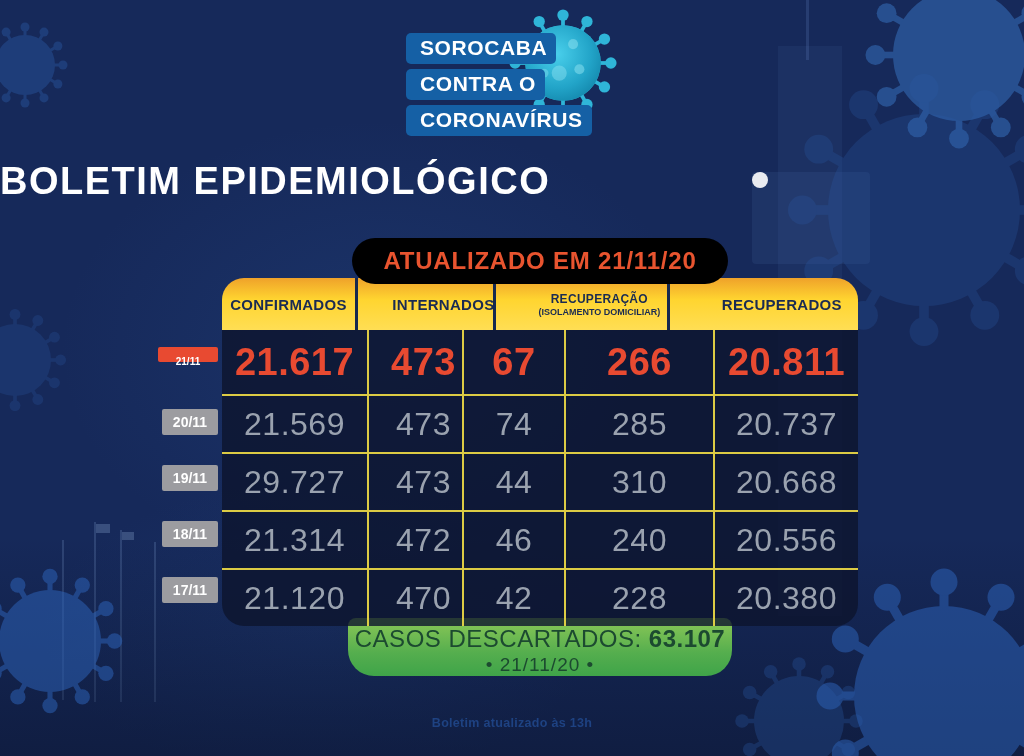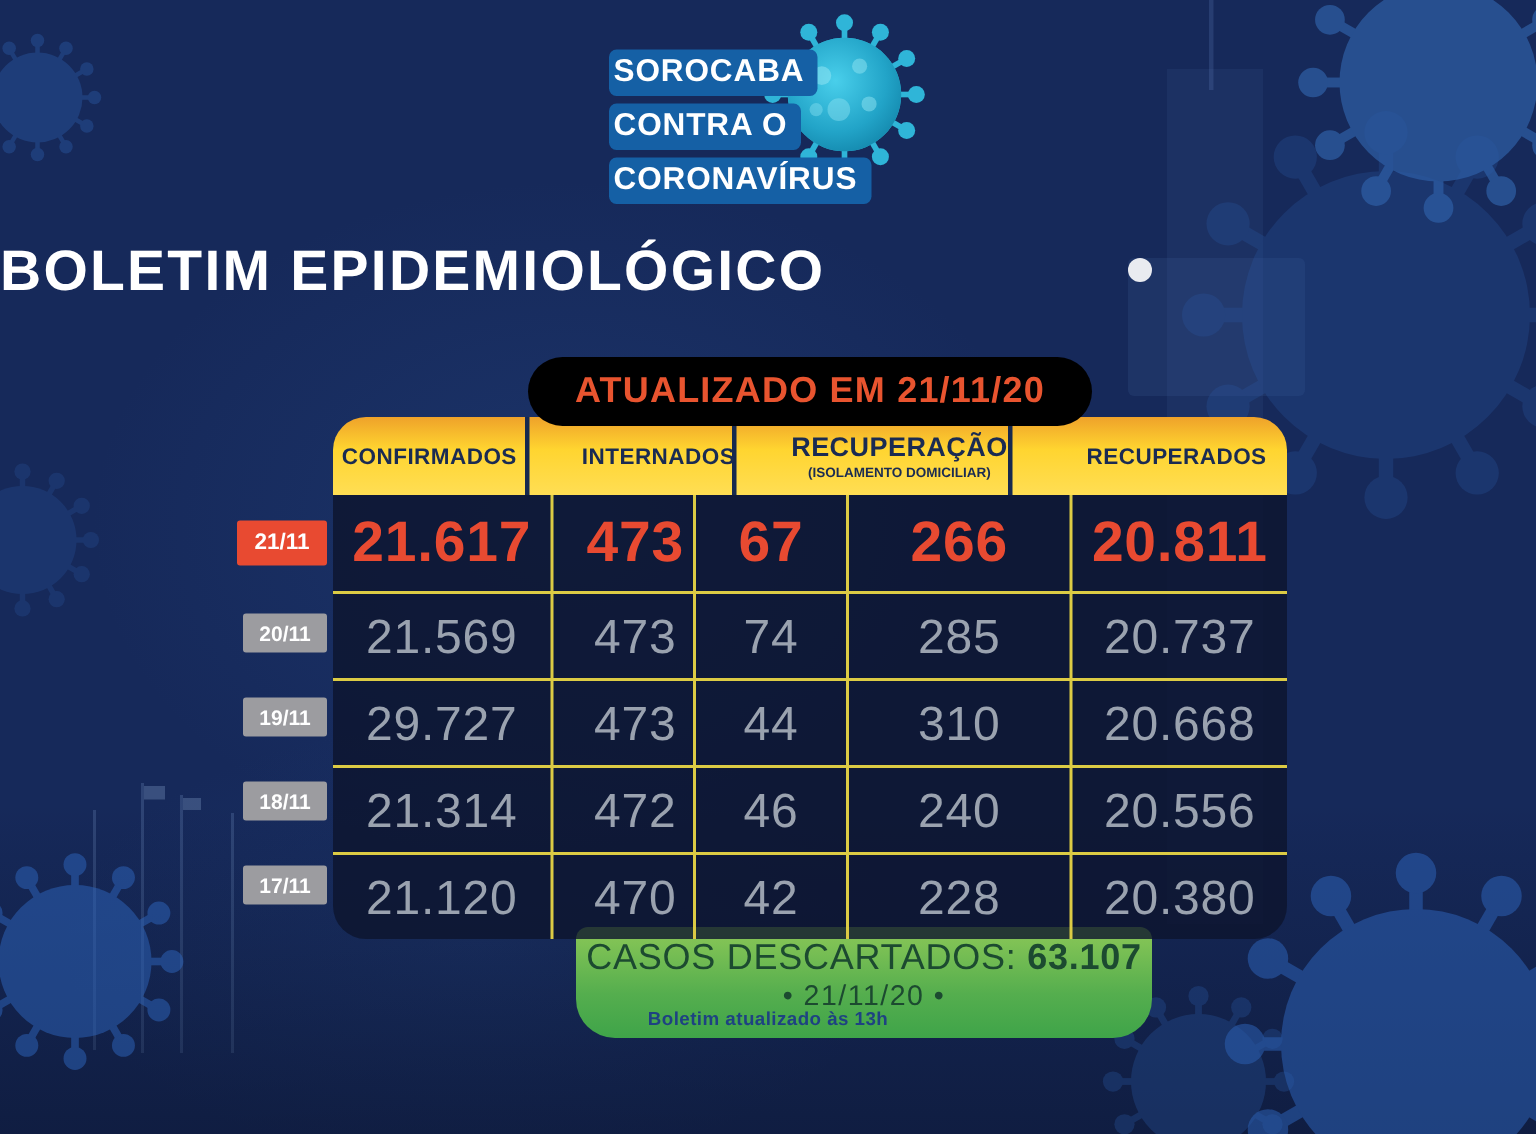--- a/index.html
+++ b/index.html
@@ -32,62 +32,62 @@
   .dec-tr2{right:-60px;top:50px;width:320px;height:320px;color:#2B5CA8;opacity:.26;}
   .dec-br {right:-70px;bottom:-90px;width:300px;height:300px;color:#2E66BE;opacity:.5;}
   .dec-br2{right:150px;bottom:-40px;width:150px;height:150px;color:#2B5CA8;opacity:.3;}
   .dec-bl {left:-35px;bottom:30px;width:170px;height:170px;color:#2E66BE;opacity:.5;}
   .dec-tl {left:-25px;top:15px;width:100px;height:100px;color:#2B5CA8;opacity:.4;}
   .dec-ml {left:-45px;top:300px;width:120px;height:120px;color:#2B5CA8;opacity:.25;}
   
   .logo{position:absolute;left:406px;top:33px;z-index:2;}
   .logo-line{margin-bottom:5px;}
   .logo-chip{display:inline-block;background:var(--chip-blue,#1560A5);color:#fff;
-      font-size:21px;font-weight:800;letter-spacing:.6px;padding:3px 9px 4px 3px;border-radius:5px;}
+      font-size:21px;font-weight:800;letter-spacing:.6px;padding:3px 9px 4px 14px;border-radius:5px;}
   .logo-virus{position:absolute;left:500px;top:0px;width:126px;height:126px;z-index:1;}
   
   .page-title{position:absolute;left:0;top:160px;width:100%;text-align:left;
       color:#fff;font-size:38px;font-weight:800;letter-spacing:1.5px;z-index:2;}
   
   .board{position:absolute;left:158px;top:238px;width:700px;height:440px;}
   .pill{position:absolute;left:194px;top:0;width:376px;height:46px;background:#000000;
       border-radius:26px;z-index:3;text-align:center;line-height:46px;
       color:var(--pill-text,#E8542F);font-size:24px;letter-spacing:.8px;}
   .pill .pfx{font-weight:600;} .pill .pdate{font-weight:800;}
   .thead{position:absolute;left:64px;top:40px;width:636px;height:52px;display:flex;z-index:1;
       background:linear-gradient(180deg,#EFA22A 0%,var(--header-yellow,#FFD530) 42%,#FFDE54 100%);
       border-radius:22px 22px 0 0;gap:36px;}
   .hcell{display:flex;flex-direction:column;justify-content:center;align-items:center;
       color:var(--header-text,#1A2B52);font-weight:800;font-size:15px;letter-spacing:.3px;text-align:center;}
   .hcell:not(:last-child){border-right:3px solid #16294F;}
   .hc0{width:147px;} .hc1{width:95px;} .hc2{width:102px;} .hc3{width:149px;} .hc4{width:165px;justify-content:center;}
   .hsub{font-size:9px;font-weight:700;letter-spacing:0;margin-top:1px;}
-  .hc3 .hmain{font-size:18px;}
+  .hc3 .hmain{font-size:12px;}
   .tbody{position:absolute;left:64px;top:92px;width:636px;background:rgba(12,20,45,.8);
       border-radius:0 0 22px 22px;z-index:1;}
   .trow{display:flex;}
   .trow + .trow{border-top:2px solid var(--grid-yellow,#DCCB44);}
   .cell{text-align:center;letter-spacing:.5px;}
   .trow .cell:not(:last-child){border-right:2px solid var(--grid-yellow,#DCCB44);}
   .c0{width:147px;} .c1{width:95px;padding-left:16px;} .c2{width:102px;} .c3{width:149px;} .c4{width:143px;}
   .row-hl .cell{height:64px;line-height:64px;font-size:38px;font-weight:800;color:var(--accent-red,#E84A31);}
   .row-n  .cell{height:56px;line-height:56px;font-size:32px;font-weight:400;color:var(--value-gray,#9AA2AF);}
   .dtag{position:absolute;right:640px;text-align:center;color:#fff;font-weight:700;z-index:2;}
-  .dtag-hl{top:109px;width:60px;height:30px;line-height:30px;font-size:15px;
+  .dtag-hl{top:109px;width:60px;height:15px;line-height:30px;font-size:10px;
       background:var(--accent-red,#E84A31);border-radius:2px;}
   .dtag-n{width:56px;height:26px;line-height:26px;font-size:14px;
       background:var(--tag-gray,#9C9CA0);border-radius:2px;}
   .dtag-r1{top:171px;} .dtag-r2{top:227px;} .dtag-r3{top:283px;} .dtag-r4{top:339px;}
-  .banner{position:absolute;left:190px;top:380px;width:384px;z-index:0;padding:7px 0 16px 0;
+  .banner{position:absolute;left:190px;top:380px;width:384px;z-index:0;padding:7px 0 0 0;
       background:linear-gradient(180deg,var(--green-light,#8CC857) 0%,#55AE4E 60%,var(--green-dark,#3FA449) 100%);
-      border-radius:8px 8px 26px 26px;text-align:center;color:var(--green-text,#1C4A30);margin-left:36px;}
+      border-radius:8px 8px 26px 26px;text-align:center;color:var(--green-text,#1C4A30);}
   .banner-l1{font-size:24px;letter-spacing:.5px;font-weight:500;}
   .banner-l1 b{font-weight:800;}
   .banner-l2{font-size:19px;font-weight:500;margin-top:1px;letter-spacing:1px;}
-  .footer-note{position:absolute;left:0;top:672px;width:100%;text-align:center;
+  .footer-note{position:absolute;left:0;top:716px;width:100%;text-align:center;
       color:var(--footer-blue,#1E4282);font-size:12.5px;font-weight:600;letter-spacing:.3px;}
 </style>
 </head>
 <body>
 
 <svg width="0" height="0" style="position:absolute">
   <defs>
     <radialGradient id="vg" cx="42%" cy="38%" r="75%">
       <stop offset="0%" stop-color="#49CFEB"></stop>
       <stop offset="60%" stop-color="#22A4C8"></stop>

